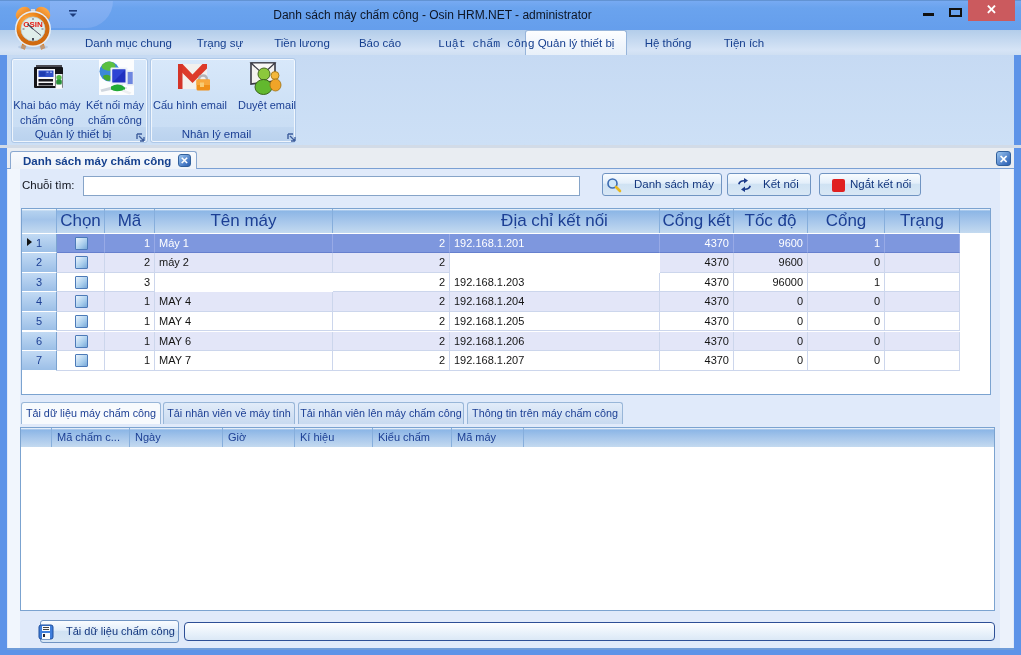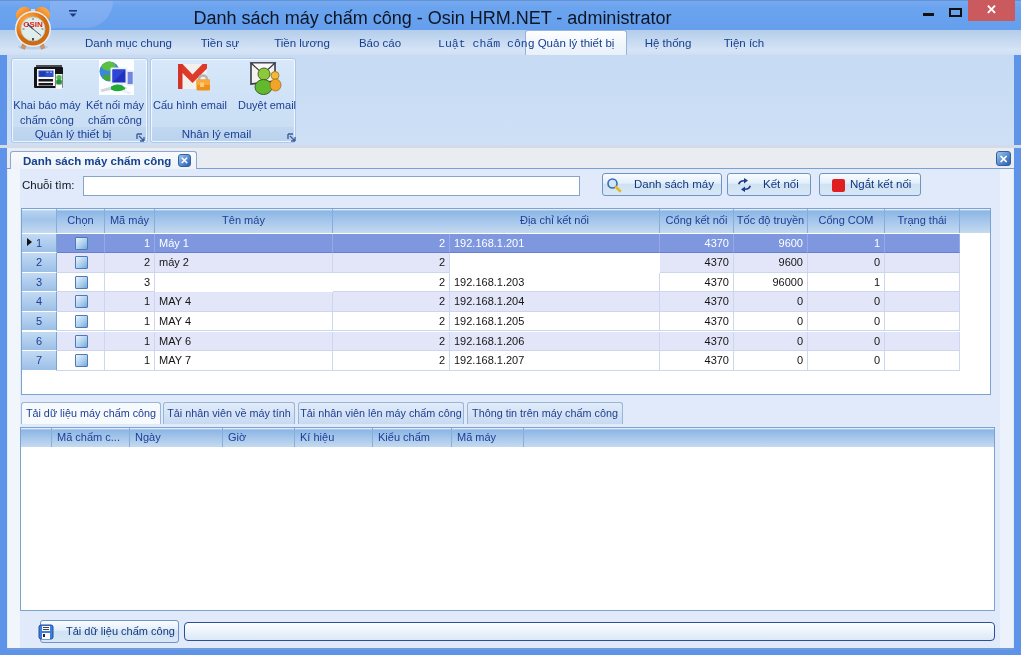--- a/index.html
+++ b/index.html
@@ -1,20 +1,20 @@
 <!DOCTYPE html>
 <html><head><meta charset="utf-8">
 <style>
 html,body{margin:0;padding:0;}
 *{box-sizing:border-box;}
 #stage{position:relative;width:1021px;height:655px;font-family:"Liberation Sans",sans-serif;overflow:hidden;background:#5d93e8;}
 .abs{position:absolute;}
 
 #titlebar{left:0;top:0;width:1021px;height:30px;background:linear-gradient(#4d7cb4 0,#77aaf2 1px,#6aa3ee 8px,#659eec 100%);}
-#title{left:0;top:8px;width:865px;text-align:center;font-size:18px;color:#0d1524;}
+#title{left:0;top:8px;width:865px;text-align:center;font-size:12px;color:#0d1524;}
 #minbtn{left:923px;top:13px;width:11px;height:3px;background:#111;}
 #maxbtn{left:949px;top:8px;width:13px;height:9px;border:2px solid #111;}
 #closebtn{left:968px;top:0;width:47px;height:21px;background:#cb5a5e;color:#fff;text-align:center;font-size:13px;line-height:20px;font-weight:bold;}
 
 #tabrow{left:0;top:30px;width:1021px;height:25px;background:linear-gradient(#b3cdea,#d6e4f6 80%,#cfdff2);}
 .rtab{top:36px;height:18px;font-size:11.5px;color:#163f8f;text-align:center;line-height:15px;white-space:nowrap;}
 #activetab{left:525px;top:30px;width:102px;height:25px;background:linear-gradient(#fdfeff,#f0f5fc 60%,#e8f0f9);border:1px solid #96b4da;border-bottom:none;border-radius:3px 3px 0 0;}
 
 #ribbon{left:7px;top:55px;width:1007px;height:90px;background:linear-gradient(#c6daf3,#cde0f6);}
 .rgroup{top:3px;height:85px;border:1px solid #aec8e8;border-radius:3px;background:linear-gradient(#d8e8fa,#cbdff5 70%,#c8dcf3);box-shadow:inset 0 0 0 1px rgba(255,255,255,.7);}
@@ -38,21 +38,21 @@
 #searchbox{left:83px;top:176px;width:497px;height:20px;background:#fff;border:1px solid #86a4c8;}
 .btn{background:linear-gradient(#f9fcff,#e2eefa 45%,#cfe2f3 46%,#d8e7f5);border:1px solid #7094c2;border-radius:3px;color:#14377e;font-size:11.5px;}
 #btn1{left:602px;top:173px;width:120px;height:23px;}
 #btn2{left:727px;top:173px;width:84px;height:23px;}
 #btn3{left:819px;top:173px;width:102px;height:23px;}
 .btnlbl{position:absolute;top:4px;width:100%;text-align:center;white-space:nowrap;}
 
 .gridbox{border:1px solid #7ba3d0;background:#fff;}
 #grid1{left:21px;top:208px;width:970px;height:187px;}
 .ghead{position:absolute;left:0;top:0;height:23.5px;width:100%;background:linear-gradient(#fff 0,#8cb6e6 2px,#a3c4ea 45%,#c4daf0 100%);}
-.gh{position:absolute;top:0;height:23.5px;color:#1c3f94;font-size:11px;line-height:23px;text-align:center;border-right:1px solid #86aedc;}
+.gh{position:absolute;top:0;height:23.5px;color:#1c3f94;font-size:17px;line-height:23px;text-align:center;border-right:1px solid #86aedc;}
 .row{position:absolute;left:35px;width:903px;height:19.6px;font-size:11px;color:#141414;}
 .cell{position:absolute;top:0;height:100%;line-height:19px;border-right:1px solid #ccd6ec;border-bottom:1px solid #ccd6ec;padding:0 4px;white-space:nowrap;overflow:hidden;}
 .rh{position:absolute;left:0;width:35px;height:19.6px;background:linear-gradient(#c2daf4,#9cbfe7);border-right:1px solid #7ba3d0;border-bottom:1px solid #fff;color:#1c3f94;font-size:11px;text-align:center;line-height:19px;}
 .cb{position:absolute;left:18px;top:3px;width:13px;height:13px;border:1px solid #4c7ab8;border-radius:1px;background:linear-gradient(135deg,#eaf4fd,#a8cdec 60%,#78a8d8);}
 .row.alt .cell{background:#e3e6f8;}
 .row.sel .cell{background:#7e97de;color:#fff;border-right-color:#98aae6;border-bottom-color:#6680ce;}
 
 .btab{top:402px;height:22px;background:linear-gradient(#e2ecf9,#c8daf0);border:1px solid #98b6d8;border-bottom:none;border-radius:3px 3px 0 0;color:#1c3f94;font-size:10.8px;text-align:center;line-height:21px;white-space:nowrap;overflow:hidden;}
 #btab1{background:#f7fafd;}
 #grid2{left:20px;top:427px;width:975px;height:184px;}
@@ -67,21 +67,21 @@
   <div class="abs" id="titlebar"></div>
   <div class="abs" style="left:50px;top:1px;width:63px;height:27px;background:linear-gradient(#86b2f4,#78a8ef);border-radius:0 0 48px 0;"></div>
   <div class="abs" id="title">Danh sách máy chấm công - Osin HRM.NET - administrator</div>
   <div class="abs" id="minbtn"></div>
   <div class="abs" id="maxbtn"></div>
   <div class="abs" id="closebtn">✕</div>
 
   <div class="abs" id="tabrow"></div>
   <div class="abs" id="activetab"></div>
   <div class="abs rtab" style="left:83px;width:91px;">Danh mục chung</div>
-  <div class="abs rtab" style="left:190px;width:60px;">Tiền sự</div>
+  <div class="abs rtab" style="left:190px;width:60px;">Trạng sự</div>
   <div class="abs rtab" style="left:267px;width:70px;">Tiền lương</div>
   <div class="abs rtab" style="left:350px;width:60px;">Báo cáo</div>
   <div class="abs rtab" style="left:438px;width:90px;font-family:Liberation Mono, monospace;">Luật chấm công</div>
   <div class="abs rtab" style="left:528px;width:96px;">Quản lý thiết bị</div>
   <div class="abs rtab" style="left:638px;width:60px;">Hệ thống</div>
   <div class="abs rtab" style="left:714px;width:60px;">Tiện ích</div>
 
   <div class="abs" id="ribbon"></div>
   <div class="abs rgroup" style="left:11px;top:58px;width:137px;">
     <div class="rgfoot">Quản lý thiết bị</div>

